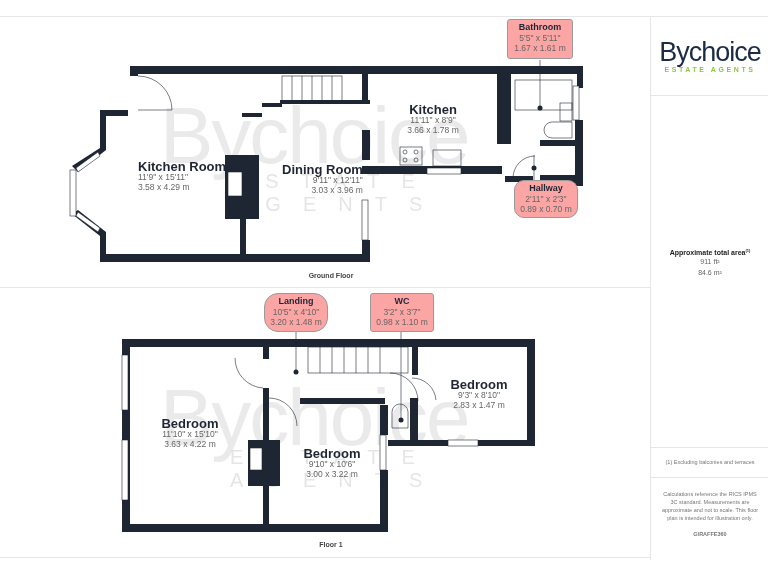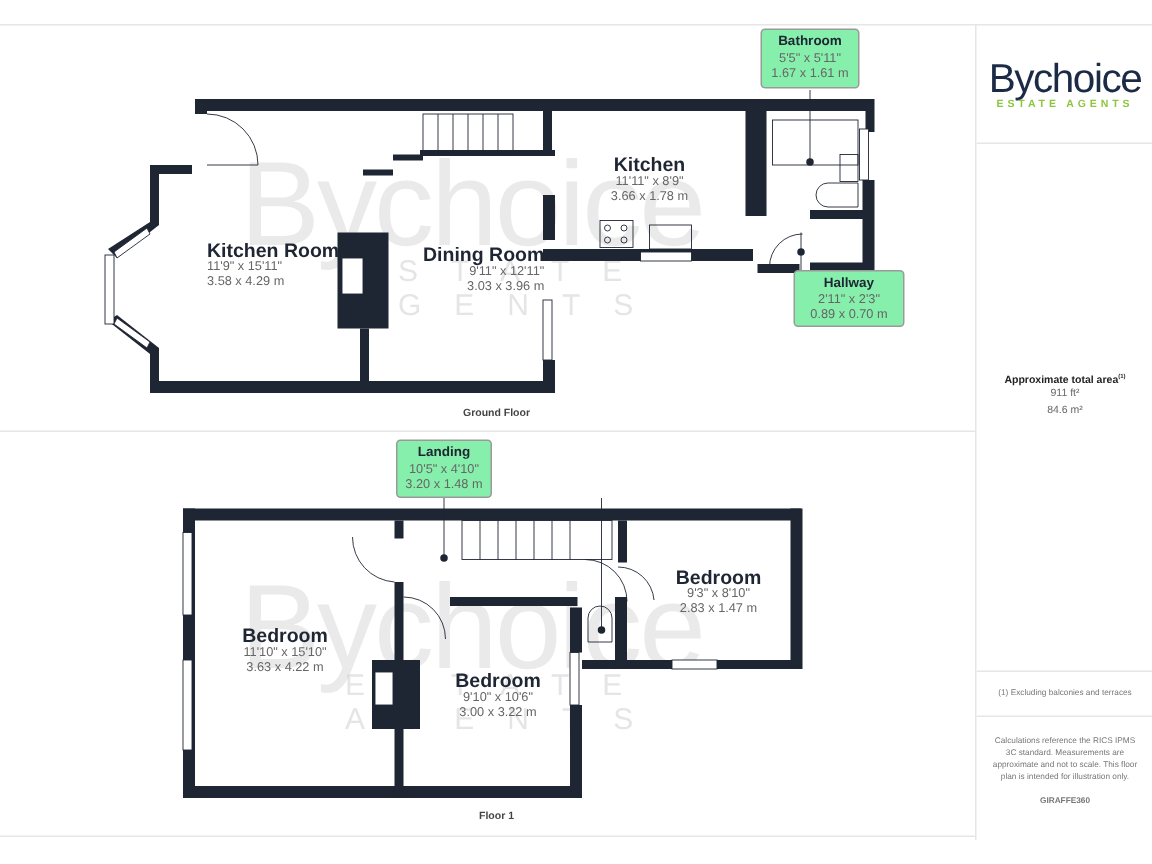--- a/index.html
+++ b/index.html
@@ -10,21 +10,21 @@
   .logo-main { font-size:27px; font-weight:normal; color:#1c2b45; letter-spacing:-1px; line-height:28px; margin-top:22px; }
   .logo-sub { font-size:7px; font-weight:bold; color:#8dc63f; letter-spacing:2.6px; line-height:8px; }
   .area-title { font-size:7px; font-weight:bold; color:#222; margin-top:0; }
   .area-val { font-size:7px; color:#666; line-height:11px; }
   .small-note { font-size:5.5px; color:#777; line-height:8px; padding:0 10px; }
   .floor-label { position:absolute; font-size:7px; font-weight:bold; color:#444; text-align:center; width:120px; }
   .room { position:absolute; text-align:center; white-space:nowrap; }
   .room .nm { font-size:13px; font-weight:bold; color:#1e2533; line-height:11px; }
   .room .d { font-size:8.5px; color:#666; line-height:10px; }
   .room.left { text-align:left; }
-  .tag { position:absolute; background:#86efac; border:1px solid #9a9a9a; border-radius:3px; text-align:center; box-sizing:border-box; padding-top:2px; }
+  .tag { position:absolute; background:#fca5a5; border:1px solid #9a9a9a; border-radius:3px; text-align:center; box-sizing:border-box; padding-top:2px; }
   .tag .nm { font-size:9px; font-weight:bold; color:#1e2533; line-height:11px; }
   .tag .d { font-size:8.5px; color:#666; line-height:10px; }
   .watermark { position:absolute; color:rgba(180,180,180,0.28); font-size:80px; letter-spacing:-2px; }
   .watermark-sub { position:absolute; color:rgba(180,180,180,0.35); font-size:20px; letter-spacing:22px; }
   .divider { position:absolute; left:0; width:650px; height:1px; background:#e6e6e6; }
   .topline { position:absolute; left:0; top:16px; width:768px; height:1px; background:#e6e6e6; }
   svg { position:absolute; left:0; top:0; }
 </style>
 </head>
 <body>
@@ -154,29 +154,34 @@
       <circle cx="296" cy="372" r="2.5"></circle>
       <circle cx="401" cy="420" r="2.5"></circle>
     </g>
   </svg>
 
   <div class="tag" style="left:507px;top:19px;width:66px;height:40px;">
     <div class="nm">Bathroom</div>
     <div class="d">5'5" x 5'11"</div>
     <div class="d">1.67 x 1.61 m</div>
   </div>
-  <div class="tag" style="left:529px;top:180px;width:74px;height:38px;">
+  <div class="tag" style="left:514px;top:180px;width:64px;height:38px;border-radius:10px;">
     <div class="nm">Hallway</div>
     <div class="d">2'11" x 2'3"</div>
     <div class="d">0.89 x 0.70 m</div>
   </div>
-  <div class="tag" style="left:264px;top:293px;width:64px;height:39px;">
+  <div class="tag" style="left:264px;top:293px;width:64px;height:39px;border-radius:14px;">
     <div class="nm">Landing</div>
     <div class="d">10'5" x 4'10"</div>
     <div class="d">3.20 x 1.48 m</div>
+  </div>
+  <div class="tag" style="left:370px;top:293px;width:64px;height:39px;">
+    <div class="nm">WC</div>
+    <div class="d">3'2" x 3'7"</div>
+    <div class="d">0.98 x 1.10 m</div>
   </div>
 
   <div class="room left" style="left:138px;top:161px;">
     <div class="nm">Kitchen Room</div>
     <div class="d">11'9" x 15'11"</div>
     <div class="d">3.58 x 4.29 m</div>
   </div>
   <div class="room left" style="left:282px;top:164px;text-align:right;">
     <div class="nm">Dining Room</div>
     <div class="d">9'11" x 12'11"</div>

